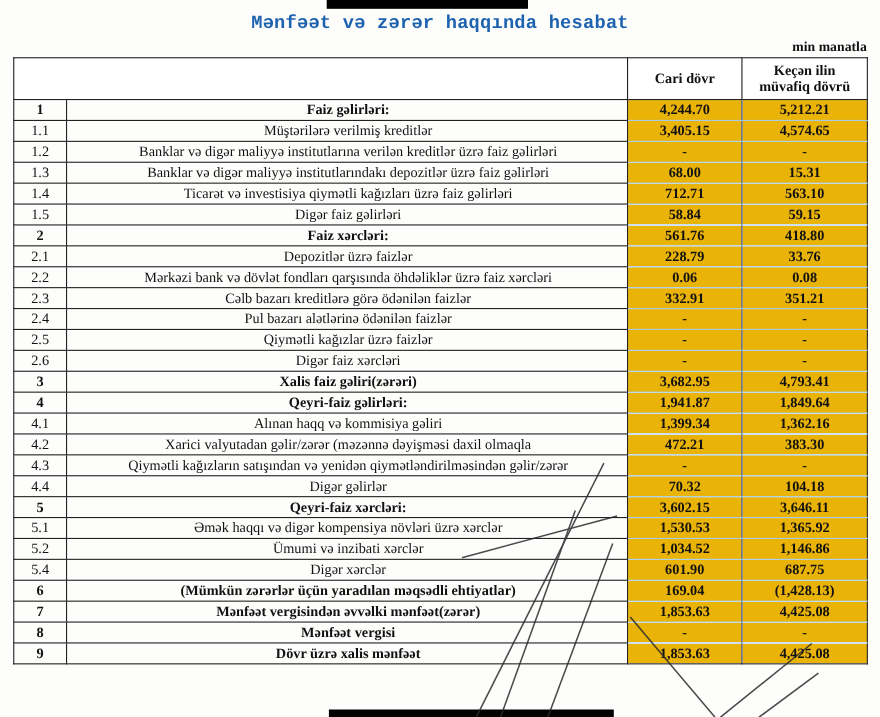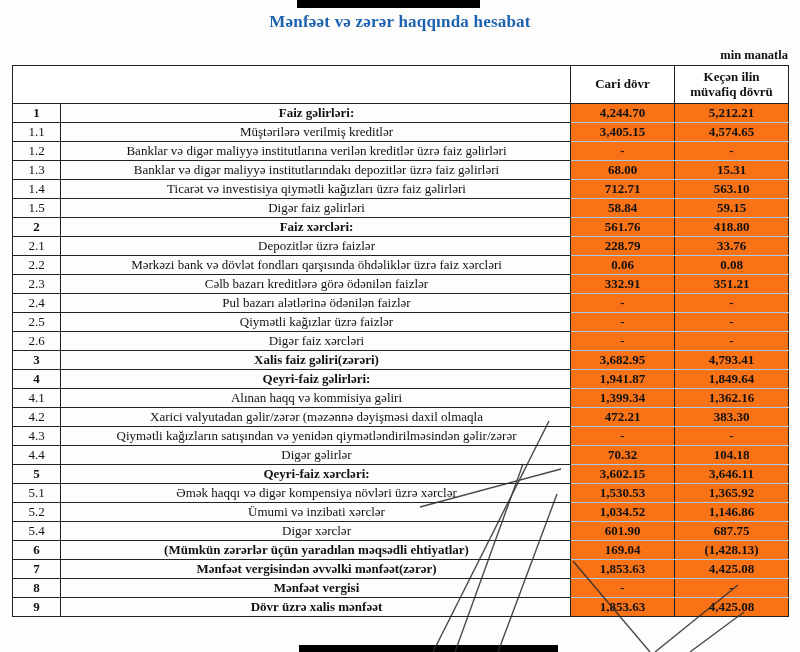--- a/index.html
+++ b/index.html
@@ -13,32 +13,32 @@
     font-family: "Liberation Serif", serif;
     color: #111;
   }
   .redact { position: absolute; background: #000; }
   .redact-top    { left: 297px; top: 0;     width: 183px; height: 8px; }
   .redact-bottom { left: 299px; top: 645px; width: 259px; height: 7px; }
 
   .title {
     margin: 12px 0 0 0;
     text-align: center;
-    font-family: Liberation Serif, serif;
+    font-family: Liberation Mono, monospace;
     font-size: 17px;
     font-weight: bold;
     color: #1e63b0;
     letter-spacing: 0.2px;
   }
   .unit {
     width: 788px;
     text-align: right;
     font-weight: bold;
     font-size: 12.5px;
-    margin-top: 16px;
+    margin-top: 4px;
   }
 
   table.pl {
     border-collapse: collapse;
     margin: 2px 0 0 12px;
     width: 776px;
     table-layout: fixed;
   }
   th, td {
     border: 1px solid #222;
@@ -55,21 +55,21 @@
     text-align: center;
     white-space: normal;
     background: #fff;
     vertical-align: middle;
     font-size: 13px;
   }
   td.num  { text-align: center; }
   td.desc { text-align: center; padding-left: 6px; }
   td.val  {
     text-align: center;
-    background: #f97316;
+    background: #eab308;
     font-weight: bold;
     border-top: 1px solid #a9cce6;
     border-bottom: 1px solid #a9cce6;
   }
   tbody tr:first-child td.val { border-top-color: #222; }
   tbody tr:last-child  td     { border-bottom-color: #222; }
   tr.bold td { font-weight: bold; }
 
   svg.scribble {
     position: absolute;

